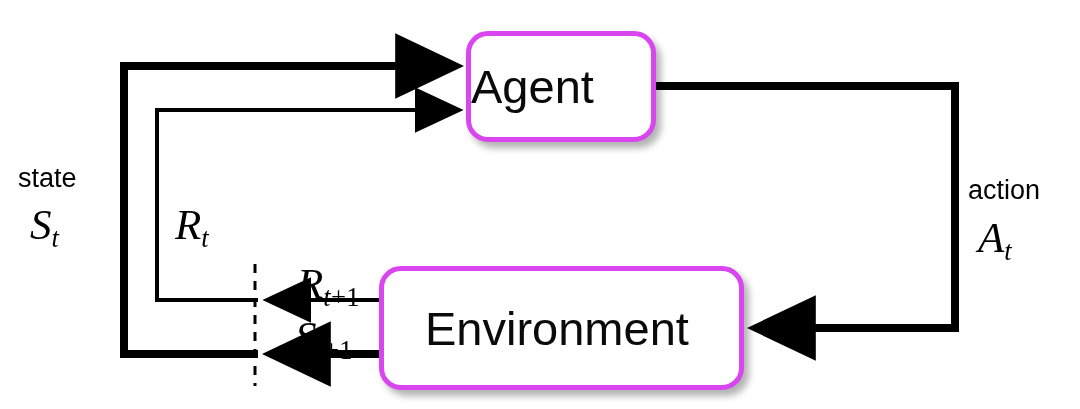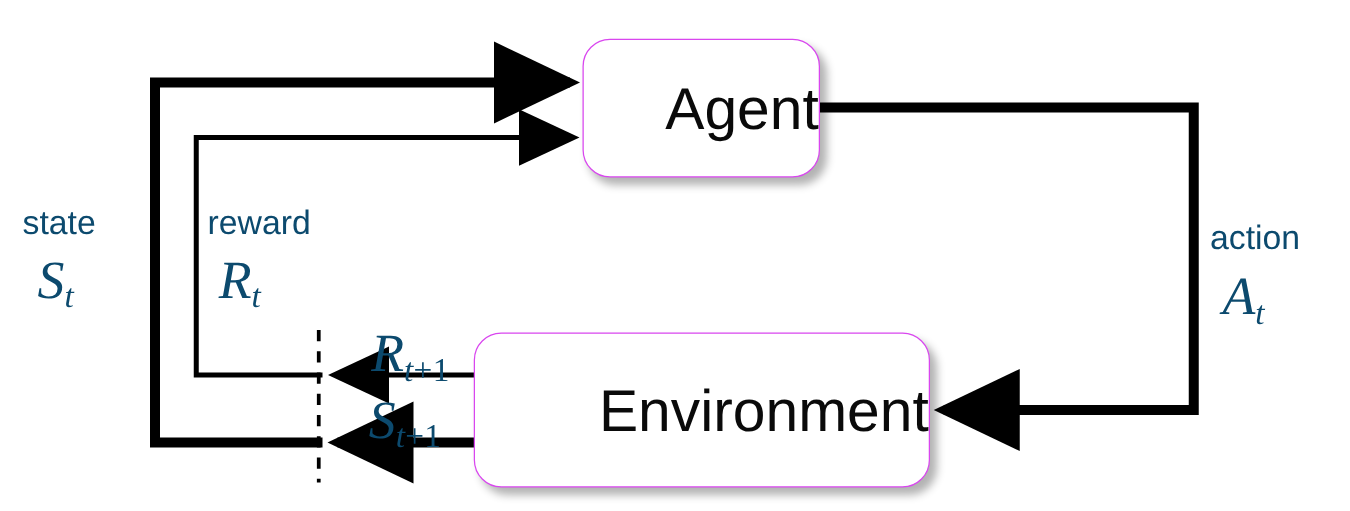--- a/index.html
+++ b/index.html
@@ -23,25 +23,25 @@
     top: 0;
     width: 1080px;
     height: 409px;
   }
 
   
   .node-box {
     position: absolute;
     box-sizing: border-box;
     background: #ffffff;
-    border: 1px solid #d946ef;
+    border: 5px solid #d946ef;
     border-radius: 22px;
     display: flex;
     align-items: center;
-    justify-content: flex-end;
+    justify-content: flex-start;
     box-shadow: 5px 6px 7px rgba(0,0,0,0.30);
     z-index: 3;
   }
   .node-label {
     font-family: "Liberation Sans", sans-serif;
     color: #0a0a0a;
     line-height: 1;
     white-space: nowrap;
   }
   #agent-box {
@@ -49,27 +49,28 @@
     top: 31px;
     width: 190px;
     height: 111px;
   }
   #agent-box .node-label { font-size: 47px; }
   #environment-box {
     left: 379px;
     top: 266px;
     width: 365px;
     height: 124px;
+    padding-left: 41px;
   }
   #environment-box .node-label { font-size: 47px; }
 
   
   .lbl {
     position: absolute;
-    color: #0c4a6e;
+    color: #000000;
     white-space: nowrap;
     z-index: 4;
     line-height: 1;
   }
   .lbl-word {
     font-family: "Liberation Sans", sans-serif;
     font-size: 27px;
   }
   .lbl-math {
     font-family: "Liberation Serif", serif;
@@ -148,21 +149,20 @@
 
   <div id="environment-box" class="node-box">
     <span class="node-label">Environment</span>
   </div>
 
   <div id="label-state" class="lbl lbl-word">state</div>
   <div id="label-state-sym" class="lbl lbl-math">
     <span>S</span><span class="sub">t</span>
   </div>
 
-  <div id="label-reward" class="lbl lbl-word">reward</div>
   <div id="label-reward-sym" class="lbl lbl-math">
     <span>R</span><span class="sub">t</span>
   </div>
 
   <div id="label-action" class="lbl lbl-word">action</div>
   <div id="label-action-sym" class="lbl lbl-math">
     <span>A</span><span class="sub">t</span>
   </div>
 
   <div id="label-r-next" class="lbl lbl-math">

